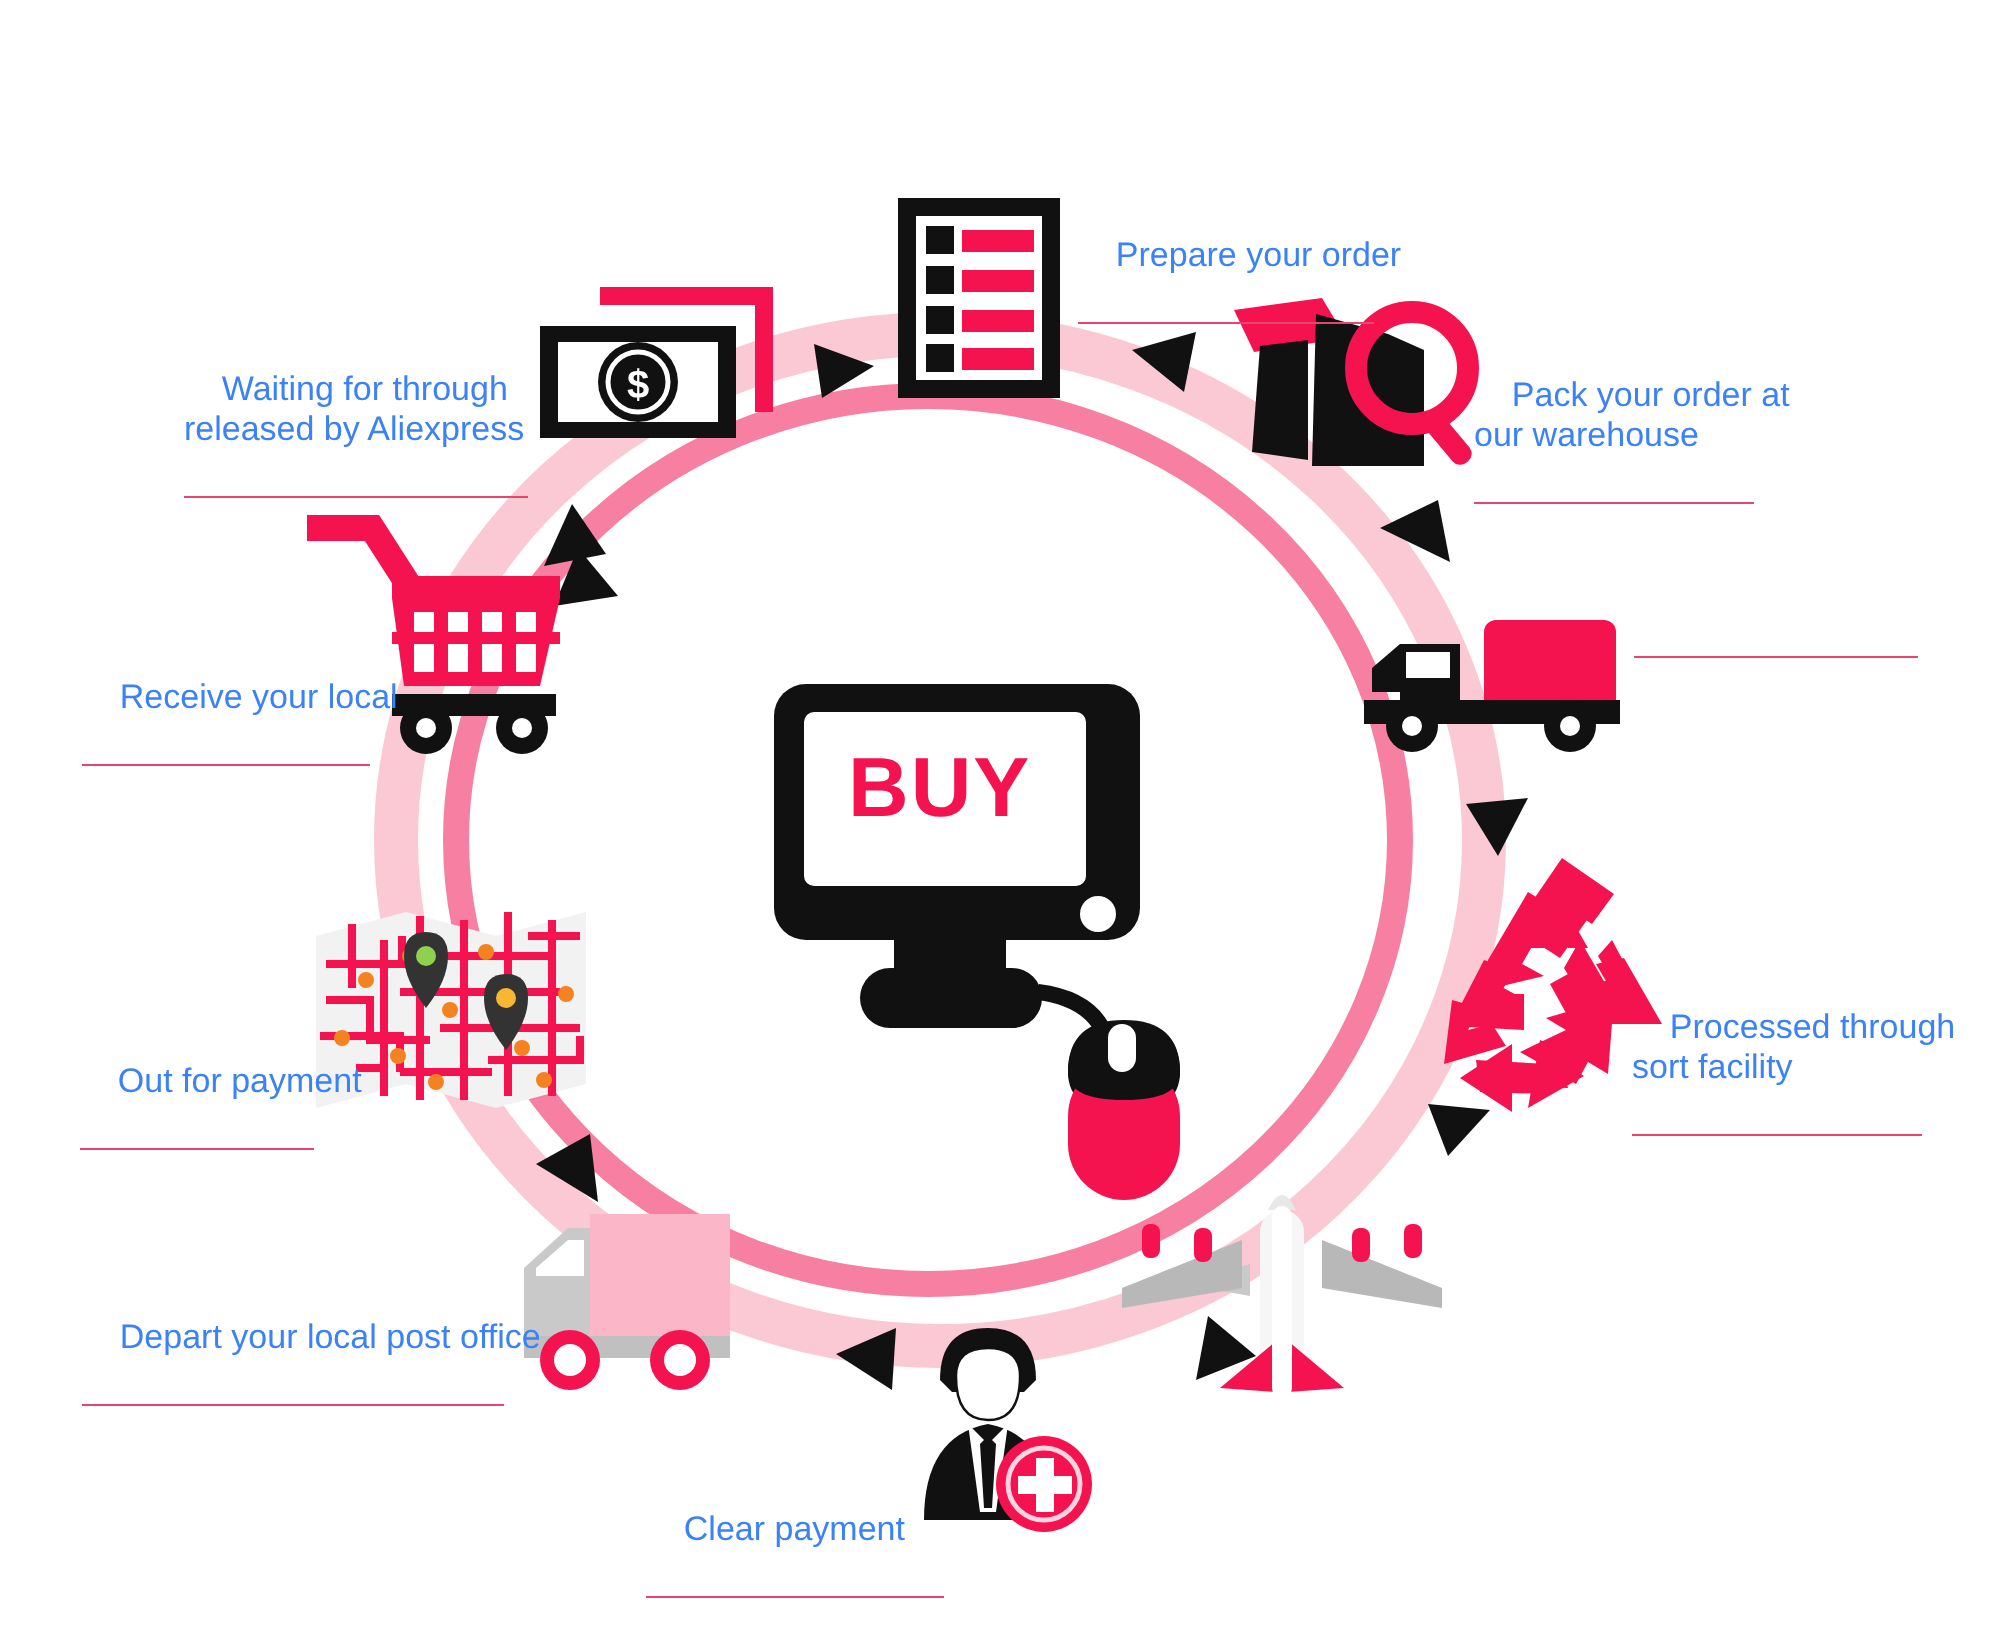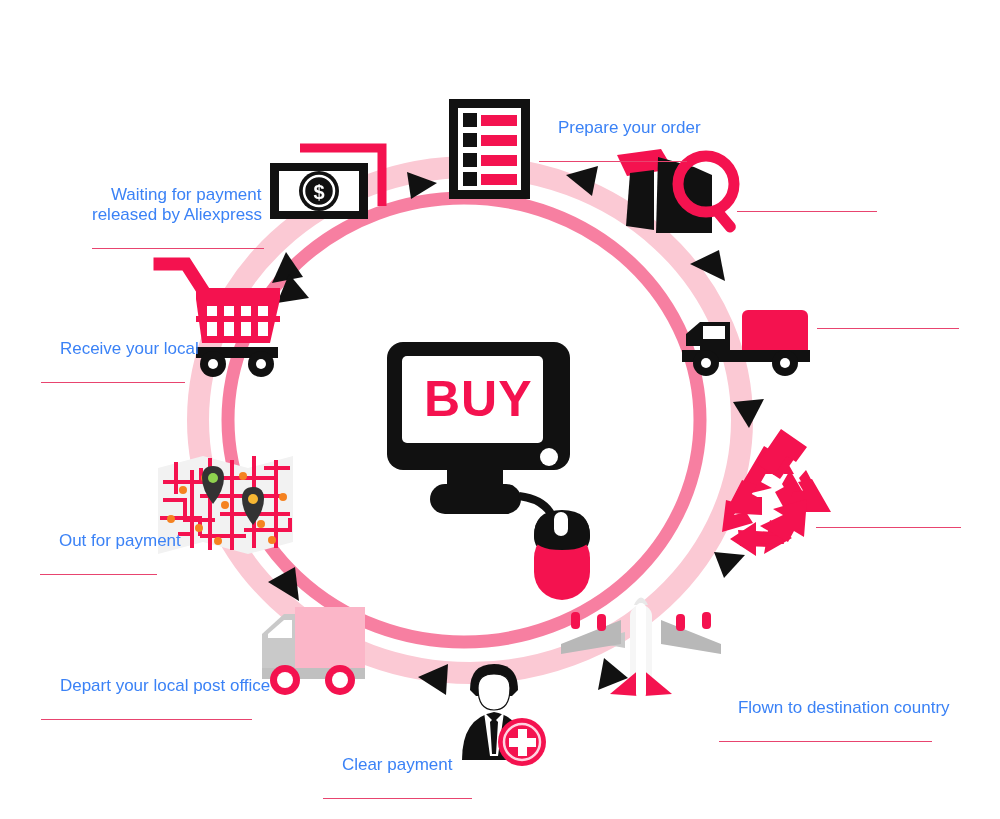--- a/index.html
+++ b/index.html
@@ -5,21 +5,21 @@
   html,body{margin:0;padding:0;background:#ffffff;}
   body{width:1000px;height:819px;position:relative;overflow:hidden;
        font-family:"Liberation Sans","DejaVu Sans",sans-serif;}
   #stage{position:absolute;left:0;top:0;width:1000px;height:819px;background:#fff;}
   svg#scene{position:absolute;left:0;top:0;width:1000px;height:819px;}
 
   .lbl{position:absolute;color:#3b82f6;font-size:17px;line-height:20px;
        font-family:"Liberation Sans","DejaVu Sans",sans-serif;white-space:pre;}
   .lbl .u{display:block;height:1px;background:#e8446f;margin-top:3px;}
 
-  .buytxt{position:absolute;font-size:50px;font-weight:bold;color:#f4124f;
+  .buytxt{position:absolute;font-size:42px;font-weight:bold;color:#f4124f;
           letter-spacing:1px;font-family:"Liberation Sans","DejaVu Sans",sans-serif;}
 </style>
 </head>
 <body>
 
 <div id="stage">
 
   <svg id="scene" viewBox="0 0 1000 819">
     <defs>
       <clipPath id="clipMapL">
@@ -223,55 +223,55 @@
   </svg>
 
   <div class="buytxt" style="left:424px;top:370px;">BUY</div>
 
   <div class="lbl" style="left:539px;top:98px;width:150px;">
     <span>Prepare your order</span>
     <span class="u" style="width:148px;"></span>
   </div>
 
   <div class="lbl" style="left:737px;top:168px;width:150px;">
+    <span>Pack your order at
+our warehouse</span>
     <span class="u" style="width:140px;"></span>
   </div>
 
   <div class="lbl" style="left:817px;top:285px;width:150px;">
     <span class="u" style="width:142px;"></span>
   </div>
 
   <div class="lbl" style="left:816px;top:484px;width:150px;">
+    <span>Processed through
+sort facility</span>
     <span class="u" style="width:145px;"></span>
   </div>
 
-  <div class="lbl" style="left:719px;top:678px;width:220px;">
-    <span>Flown to destination country</span>
-    <span class="u" style="width:213px;"></span>
-  </div>
 
   <div class="lbl" style="left:323px;top:735px;width:155px;">
     <span>Clear payment</span>
     <span class="u" style="width:149px;"></span>
   </div>
 
-  <div class="lbl" style="left:41px;top:656px;width:215px;text-align:center;">
+  <div class="lbl" style="left:41px;top:639px;width:215px;text-align:center;">
     <span>Depart your local post office</span>
     <span class="u" style="width:211px;"></span>
   </div>
 
   <div class="lbl" style="left:40px;top:511px;width:120px;">
     <span>Out for payment</span>
     <span class="u" style="width:117px;"></span>
   </div>
 
   <div class="lbl" style="left:41px;top:319px;width:148px;">
     <span>Receive your local</span>
     <span class="u" style="width:144px;"></span>
   </div>
 
   <div class="lbl" style="left:92px;top:165px;width:180px;">
-    <span>Waiting for payment
+    <span>Waiting for through
 released by Aliexpress</span>
     <span class="u" style="width:172px;"></span>
   </div>
 
 </div>
 
 </body></html>

